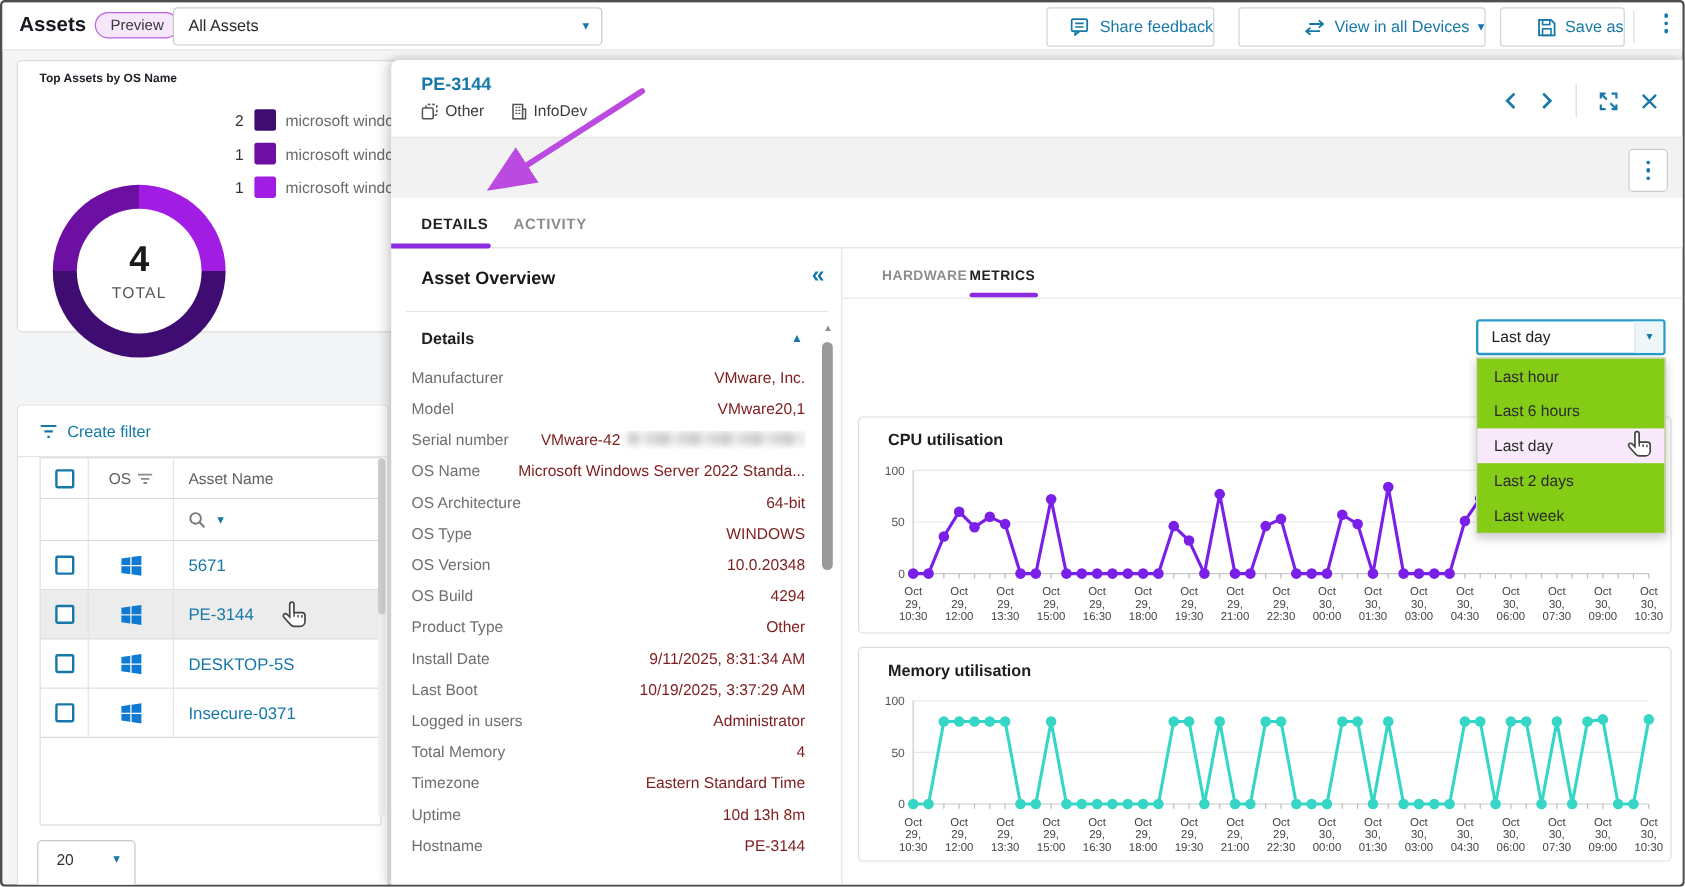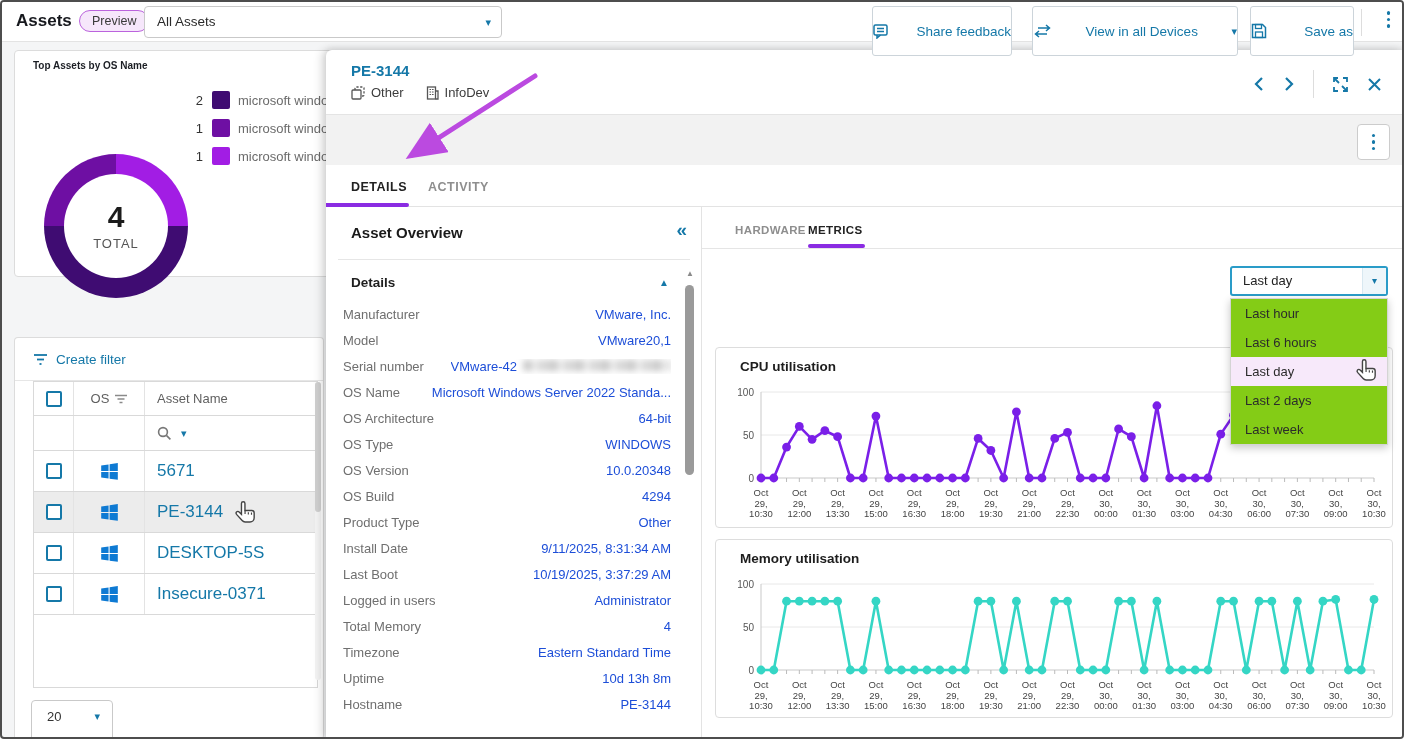--- a/index.html
+++ b/index.html
@@ -11,22 +11,22 @@
 
   
   .topbar { position:absolute; left:0; top:0; width:100%; height:40px; background:#fff; border-bottom:1px solid #e3e3e3; z-index:6; }
   .app-title { position:absolute; left:14px; top:9px; font-size:17px; font-weight:bold; color:#16181d; }
   .preview-pill { position:absolute; left:77px; top:8px; padding:3px 12px; font-size:12.5px; color:#3a3a3a;
                   background:#f6e7fb; border:1.5px solid #bb63dd; border-radius:12px; }
   .top-select { position:absolute; left:142px; top:4px; width:358px; height:32px; background:#fff; border:1px solid #c9c9c9;
                 border-radius:4px; font-size:13.5px; color:#2a2a2a; line-height:30px; padding-left:12px; cursor:pointer; }
   .top-select .caret, .mini-caret { color:#1578a8; font-size:11px; }
   .top-select .caret { position:absolute; right:10px; top:0; }
-  .tb-btn { position:absolute; top:4px; height:50px; background:#fff; border:1px solid #ccd4da; border-radius:3px;
-            color:#1578a8; font-size:13.5px; display:flex; align-items:center; justify-content:space-between; gap:7px; cursor:pointer; }
+  .tb-btn { position:absolute; top:4px; height:33px; background:#fff; border:1px solid #ccd4da; border-radius:3px;
+            color:#1578a8; font-size:13.5px; display:flex; align-items:center; justify-content:flex-end; gap:7px; cursor:pointer; }
   .tb-divider { position:absolute; top:7px; width:1px; height:27px; background:#ddd; }
   .kebab-dots { display:flex; flex-direction:column; gap:3px; align-items:center; }
   .kebab-dots i { width:3.5px; height:3.5px; border-radius:50%; background:#1578a8; }
 
   
   .card { position:absolute; background:#fff; border:1px solid #dcdcdc; border-radius:4px; }
   #donut-card { left:12px; top:48px; width:320px; height:227px; z-index:1; }
   .card-title { position:absolute; left:18px; top:9px; font-size:10px; font-weight:bold; color:#1b1e24; }
   .donut { position:absolute; left:29px; top:103px; width:144px; height:144px; border-radius:50%; }
   .donut-hole { position:absolute; left:20px; top:20px; width:104px; height:104px; border-radius:50%; background:#fff;
@@ -47,21 +47,21 @@
   .grid-row { display:flex; border-bottom:1px solid #d9d9d9; background:#fff; }
   .grid-row.header { height:35px; border-top:1px solid #d9d9d9;justify-content:flex-end; }
   .grid-row.search { height:35px; }
   .grid-row.data { height:41px; }
   .grid-row.hl { background:#ececec; }
   .col-check { width:40px; display:flex; align-items:center; justify-content:center; border-right:1px solid #e3e3e3; }
   .col-os { width:71px; display:flex; align-items:center; justify-content:center; gap:6px; border-right:1px solid #e3e3e3;
             font-size:13px; color:#5f5f5f; }
   .col-name { flex:1; display:flex; align-items:center; padding-left:12px; font-size:13px; color:#5f5f5f; }
   .checkbox { width:16px; height:16px; border:2px solid #1578a8; border-radius:2px; background:#fff; cursor:pointer; }
-  .asset-link { color:#1578a8; font-size:17px; cursor:pointer; }
+  .asset-link { color:#1578a8; font-size:14px; cursor:pointer; }
   .empty-body { height:73px; border-bottom:1px solid #d9d9d9; background:#fff; }
   .tbl-scroll { position:absolute; right:2px; top:44px; width:6px; height:298px; background:#f3f3f3; border-radius:3px; }
   .tbl-scroll i { position:absolute; left:0; top:0; width:6px; height:130px; background:#cfcfcf; border-radius:3px; display:block; }
   .page-size { position:absolute; left:16px; top:362px; width:82px; height:49px; background:#fff; border:1px solid #c9c9c9;
                border-radius:4px; font-size:13px; color:#333; line-height:31px; padding-left:15px; cursor:pointer; }
   .page-size .caret { position:absolute; right:12px; top:0; color:#1578a8; font-size:11px; }
 
   
   .panel { position:absolute; left:324px; top:48px; width:1078px; height:689px; background:#fff;
            border-top-left-radius:6px; box-shadow:-4px 0 10px rgba(0,0,0,.16), 0 -2px 6px rgba(0,0,0,.07); z-index:2; }
@@ -84,21 +84,21 @@
   
   .overview-pane { position:absolute; left:0; top:157px; width:376px; height:532px; border-right:1px solid #e3e3e3; }
   .ov-title { position:absolute; left:25px; top:17px; font-size:15px; font-weight:bold; color:#1a1a1a; }
   .collapse-ic { position:absolute; right:14px; top:12px; font-size:19px; font-weight:bold; color:#1578a8; cursor:pointer; }
   .ov-divider { position:absolute; left:12px; top:52px; width:352px; height:1px; background:#e6e6e6; }
   .sec-title { position:absolute; left:25px; top:68px; font-size:13.5px; font-weight:bold; color:#1f1f1f; }
   .sec-caret { position:absolute; right:32px; top:70px; font-size:10px; color:#1578a8; cursor:pointer; }
   .fields { position:absolute; left:17px; top:100px; width:328px; }
   .field-row { display:flex; justify-content:space-between; align-items:baseline; height:26px; }
   .field-label { font-size:13px; color:#6f6f6f; white-space:nowrap; }
-  .field-value { font-size:13px; color:#1d4ed8; text-align:right; white-space:nowrap; overflow:hidden; }
+  .field-value { font-size:13px; color:#7f1d1d; text-align:right; white-space:nowrap; overflow:hidden; }
   .blur-block { display:inline-block; width:148px; height:11px; margin-left:6px; border-radius:2px; vertical-align:baseline;
                 background:repeating-linear-gradient(90deg,#b9b9b9 0 9px,#e6e6e6 9px 15px,#c9c9c9 15px 26px); filter:blur(3px); opacity:.75; }
   .ov-scroll { position:absolute; right:5px; top:62px; width:12px; height:500px; }
   .ov-scroll .arr { position:absolute; left:1px; width:10px; text-align:center; font-size:8px; color:#8a8a8a; }
   .ov-scroll .thumb { position:absolute; left:1px; top:16px; width:9px; height:190px; background:#9a9a9a; border-radius:5px; }
 
   
   .metrics-pane { position:absolute; left:376px; top:157px; width:702px; height:532px; }
   .sub-tabs { position:absolute; left:0; top:0; width:100%; height:42px; }
   .subtab { position:absolute; top:17px; font-size:11.5px; letter-spacing:.4px; cursor:pointer; }

